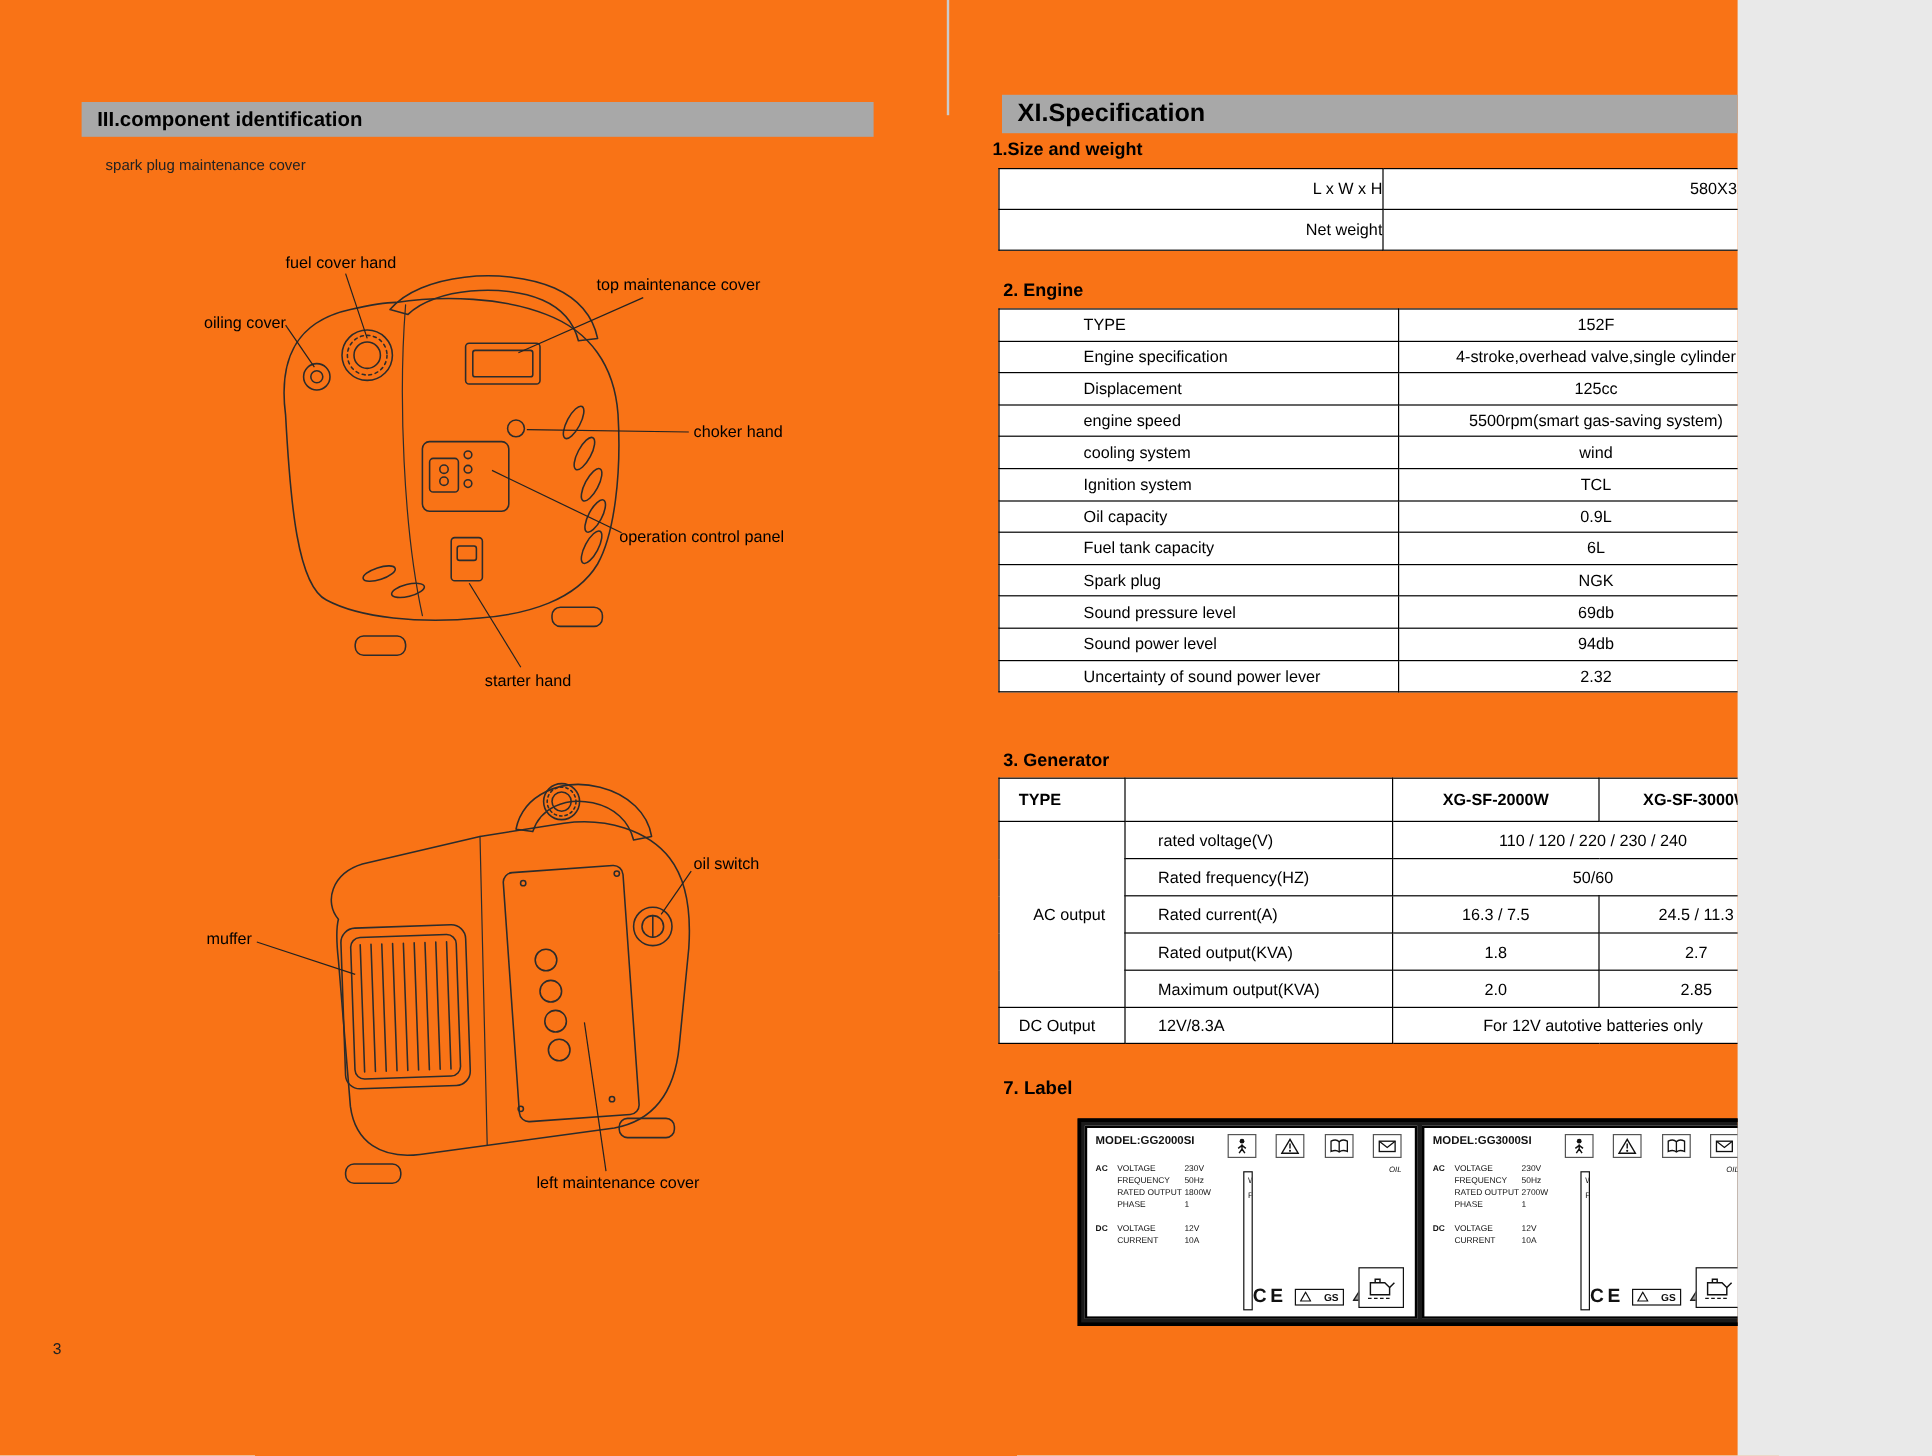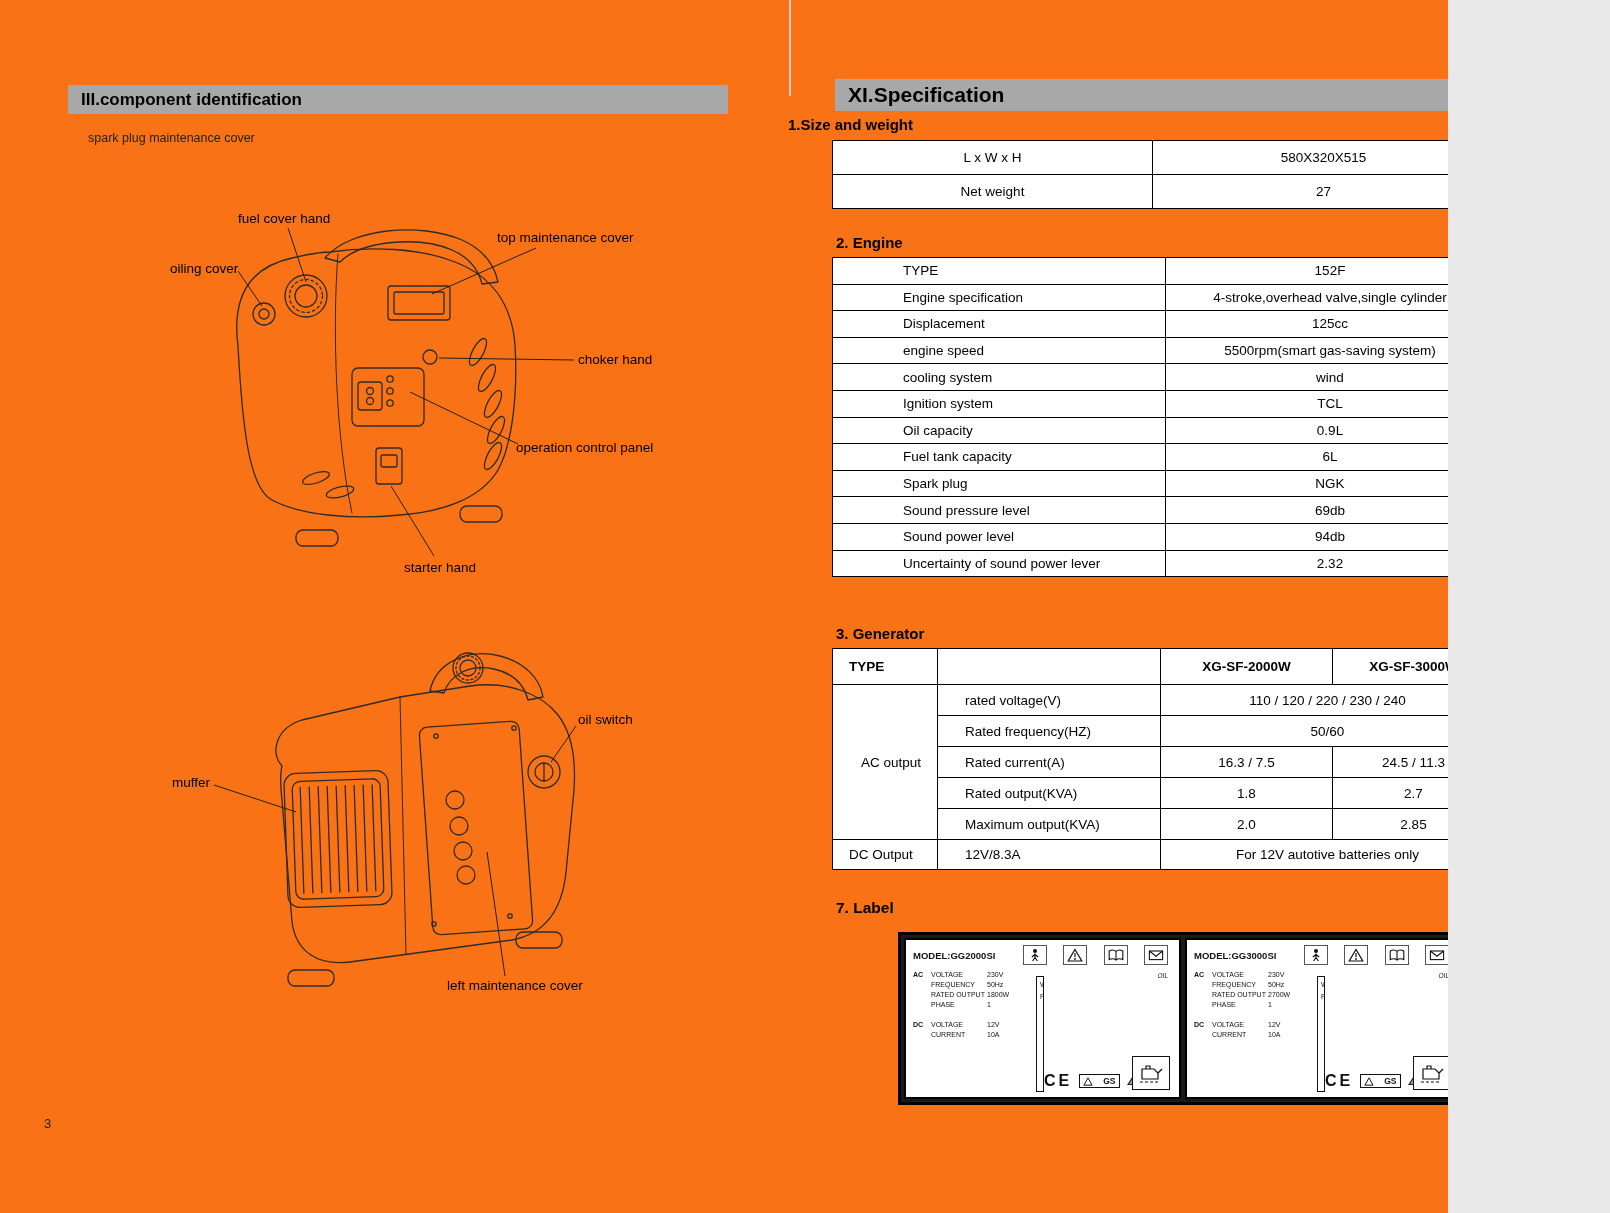--- a/index.html
+++ b/index.html
@@ -12,35 +12,35 @@
   .note{font-size:12.5px;color:#222;white-space:nowrap}
   .diag-label{font-size:13.5px;color:#000;white-space:nowrap}
   .pagenum{font-size:13px;color:#222}
   .gutter{background:#cbcbcb}
 
   table.tbl{border-collapse:collapse;table-layout:fixed;position:absolute;background:#fff}
   table.tbl td{border:1.6px solid #000;font-size:13.5px;color:#000;white-space:nowrap;overflow:hidden;padding:0}
   .c{text-align:center}
   .b{font-weight:bold}
   .size-table tr{height:34px}
-  .size-table td{text-align:center}
+  .size-table td{text-align:right}
   .engine-table tr{height:26.6px}
   .engine-table td.k{padding-left:70px}
   .engine-table td.v{text-align:center}
   .gen-table tr{height:31px}
   .gen-table tr.hrow{height:36px}
   .gen-table tr.lrow{height:30px}
   .gen-table td.t{padding-left:16px}
   .gen-table td.lab{padding-left:27px}
   .gen-table td.acdc{padding-left:28px}
 
   
   .label-outer{left:898px;top:932px;width:570px;height:173px;border:3px solid #000;background:#1a1a1a;display:flex;gap:4px;padding:3px}
   .plate{flex:1;background:#fff;border:2px solid #000;padding:5px 7px;display:flex;flex-direction:column;gap:3px;overflow:hidden}
-  .plate-top{display:flex;align-items:center}
+  .plate-top{display:flex;}
   .model{font-weight:bold;font-size:9.5px;white-space:nowrap;width:106px}
   .licons{display:flex;gap:9px;flex:1;justify-content:space-around;align-items:center}
   .licon{width:24px;height:20px;border:1px solid #555;display:flex;align-items:center;justify-content:center;background:#fff}
   .plate-main{display:flex;flex:1;gap:5px;margin-top:2px}
   .colA{width:118px;font-size:7px;line-height:1.45;display:flex;flex-direction:column;gap:9px}
   .blk{display:flex;gap:4px}
   .blk .h{width:14px;font-weight:bold}
   .kv{display:flex}
   .kv .k{width:56px}
   .colB{width:104px;display:flex;flex-direction:row}
@@ -158,21 +158,21 @@
   <span class="abs diag-label" style="left:578px;top:712px">oil switch</span>
   <span class="abs diag-label" style="left:172px;top:775px">muffer</span>
   <span class="abs diag-label" style="left:447px;top:978px">left maintenance cover</span>
 
   <div class="abs pagenum" style="left:44px;top:1116px">3</div>
 
   <div class="abs secbar" style="left:835px;top:79px;width:661px;height:32px;font-size:21px">
     <span>XI.Specification</span>
   </div>
 
-  <div class="abs title" style="left:788px;top:116px;font-size:15px">1.Size and weight</div>
+  <div class="abs title" style="left:827px;top:116px;font-size:15px">1.Size and weight</div>
 
   <table class="tbl size-table" style="left:832px;top:140px;width:662px">
     <colgroup>
         <col style="width:320px">
         <col style="width:342px">
       </colgroup>
     <tbody>
         <tr>
       <td>L x W x H</td>
       <td>580X320X515</td>

